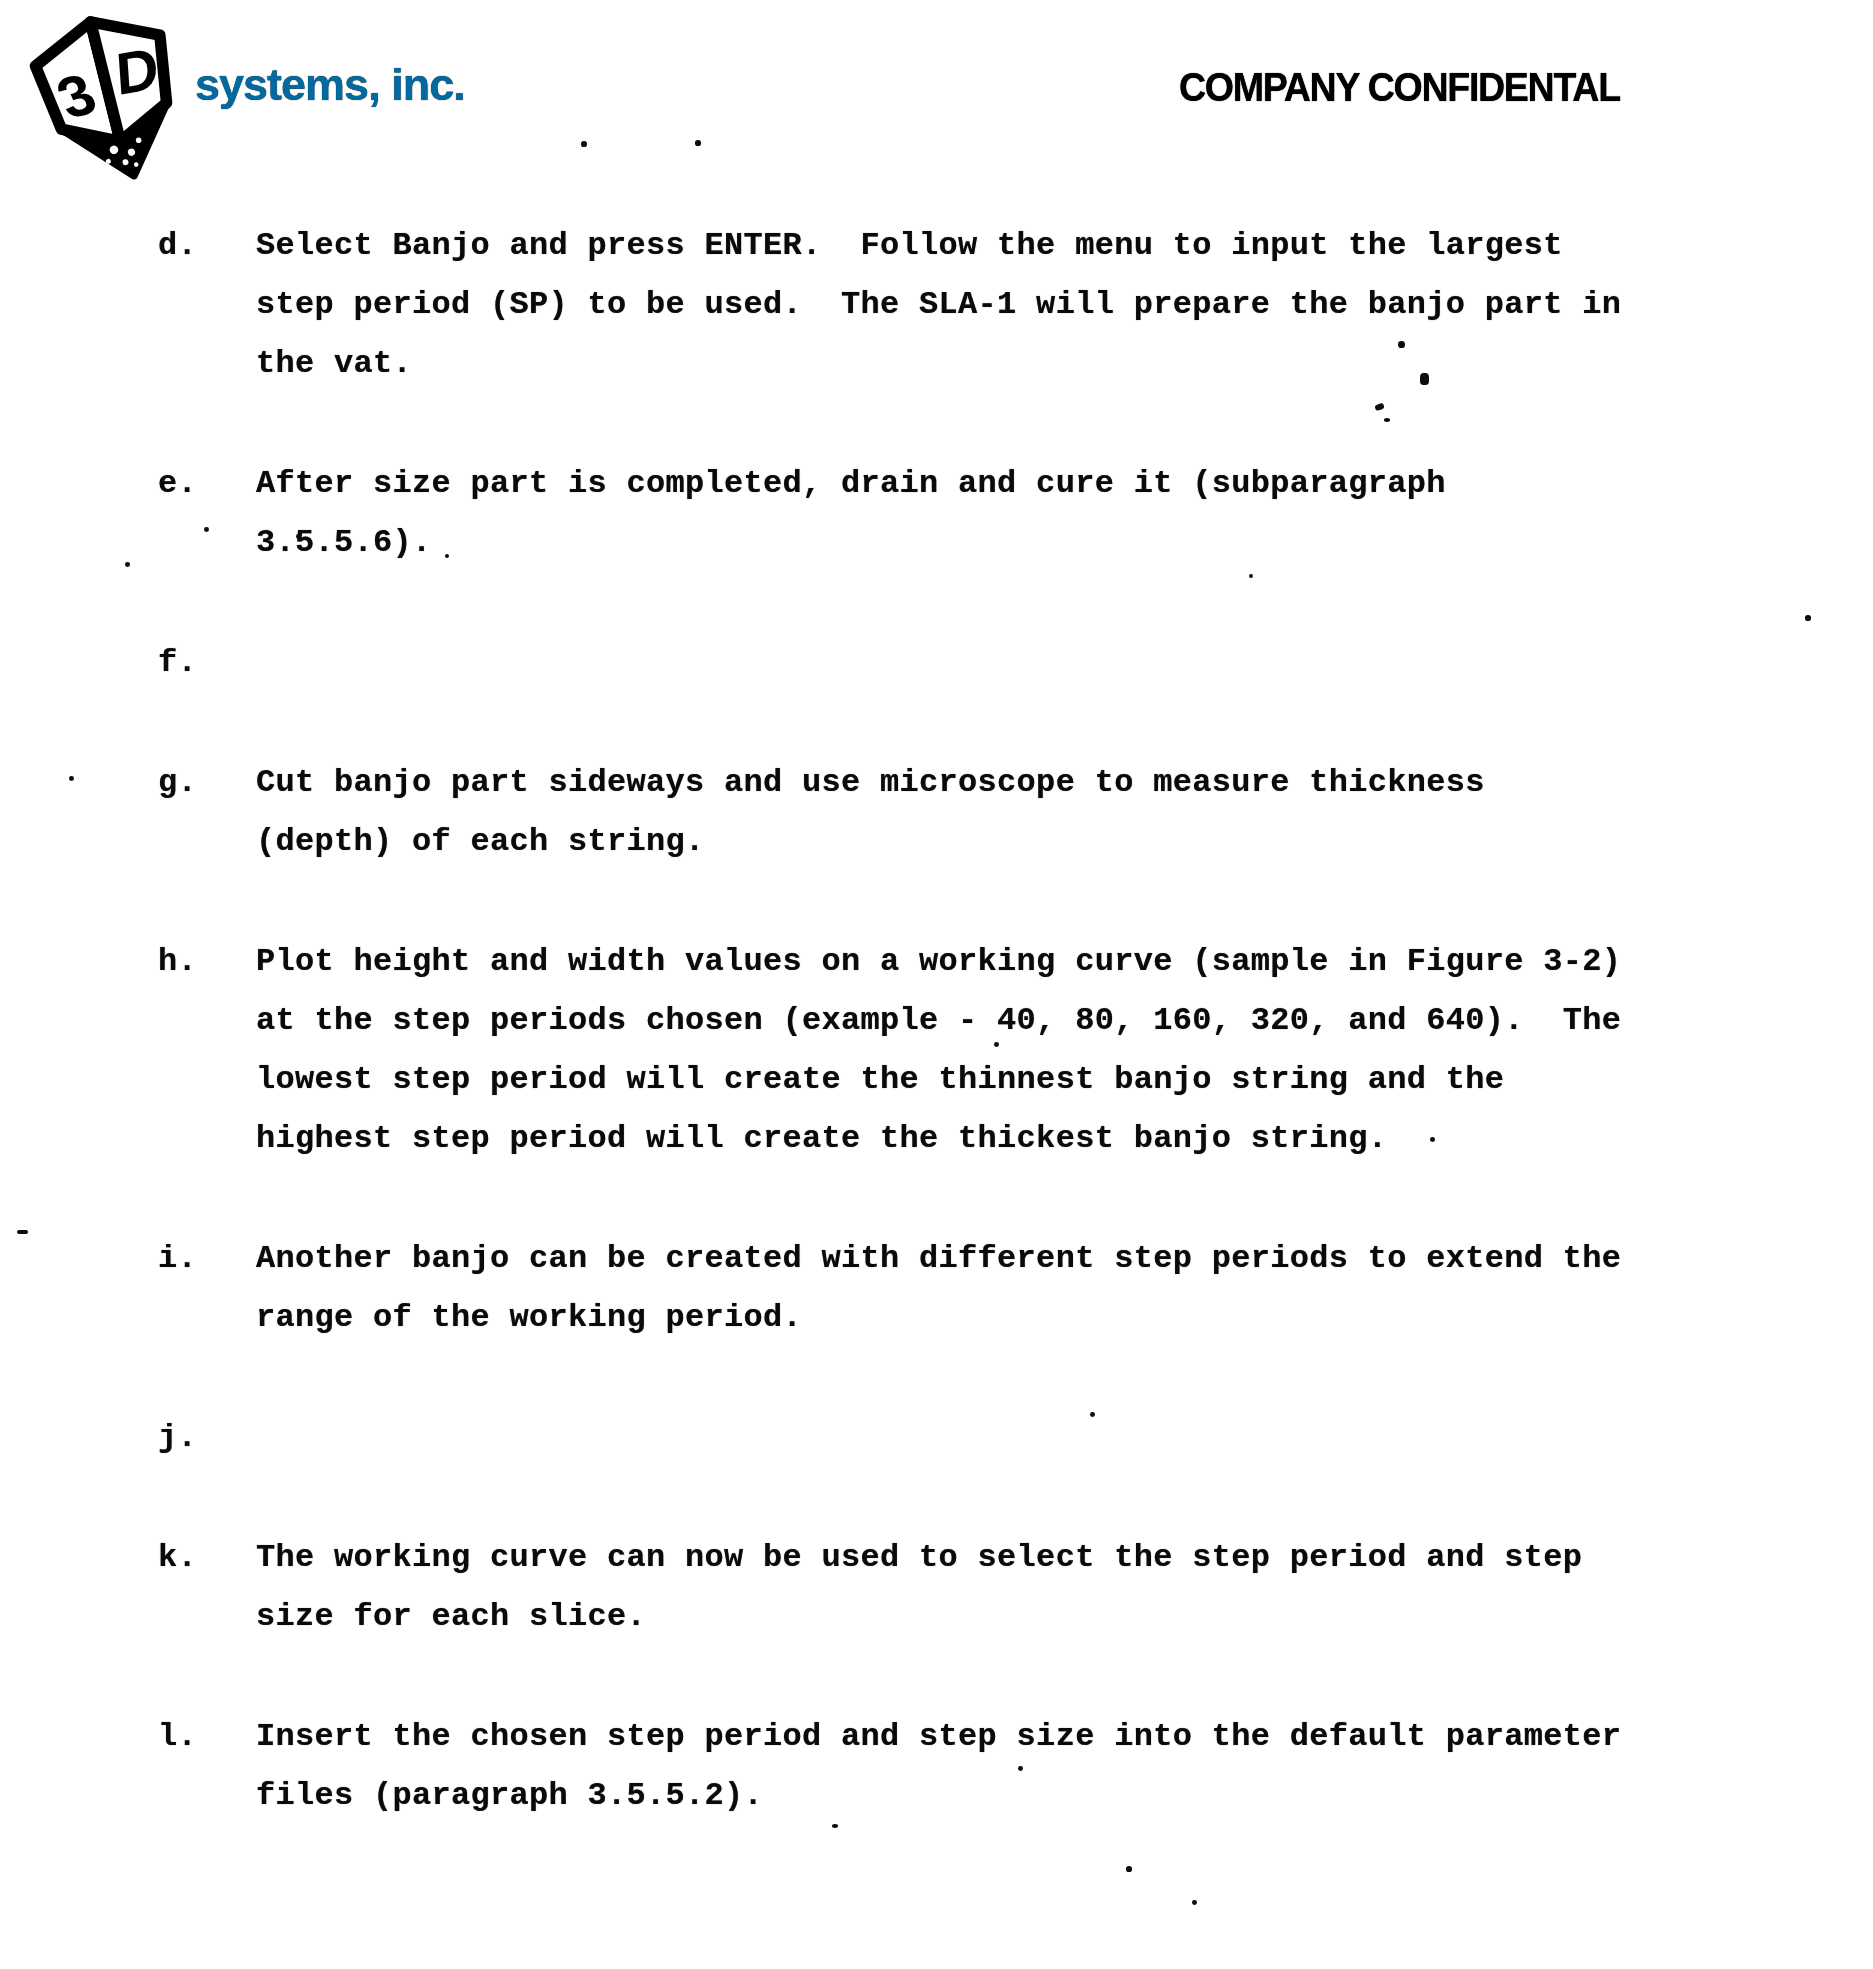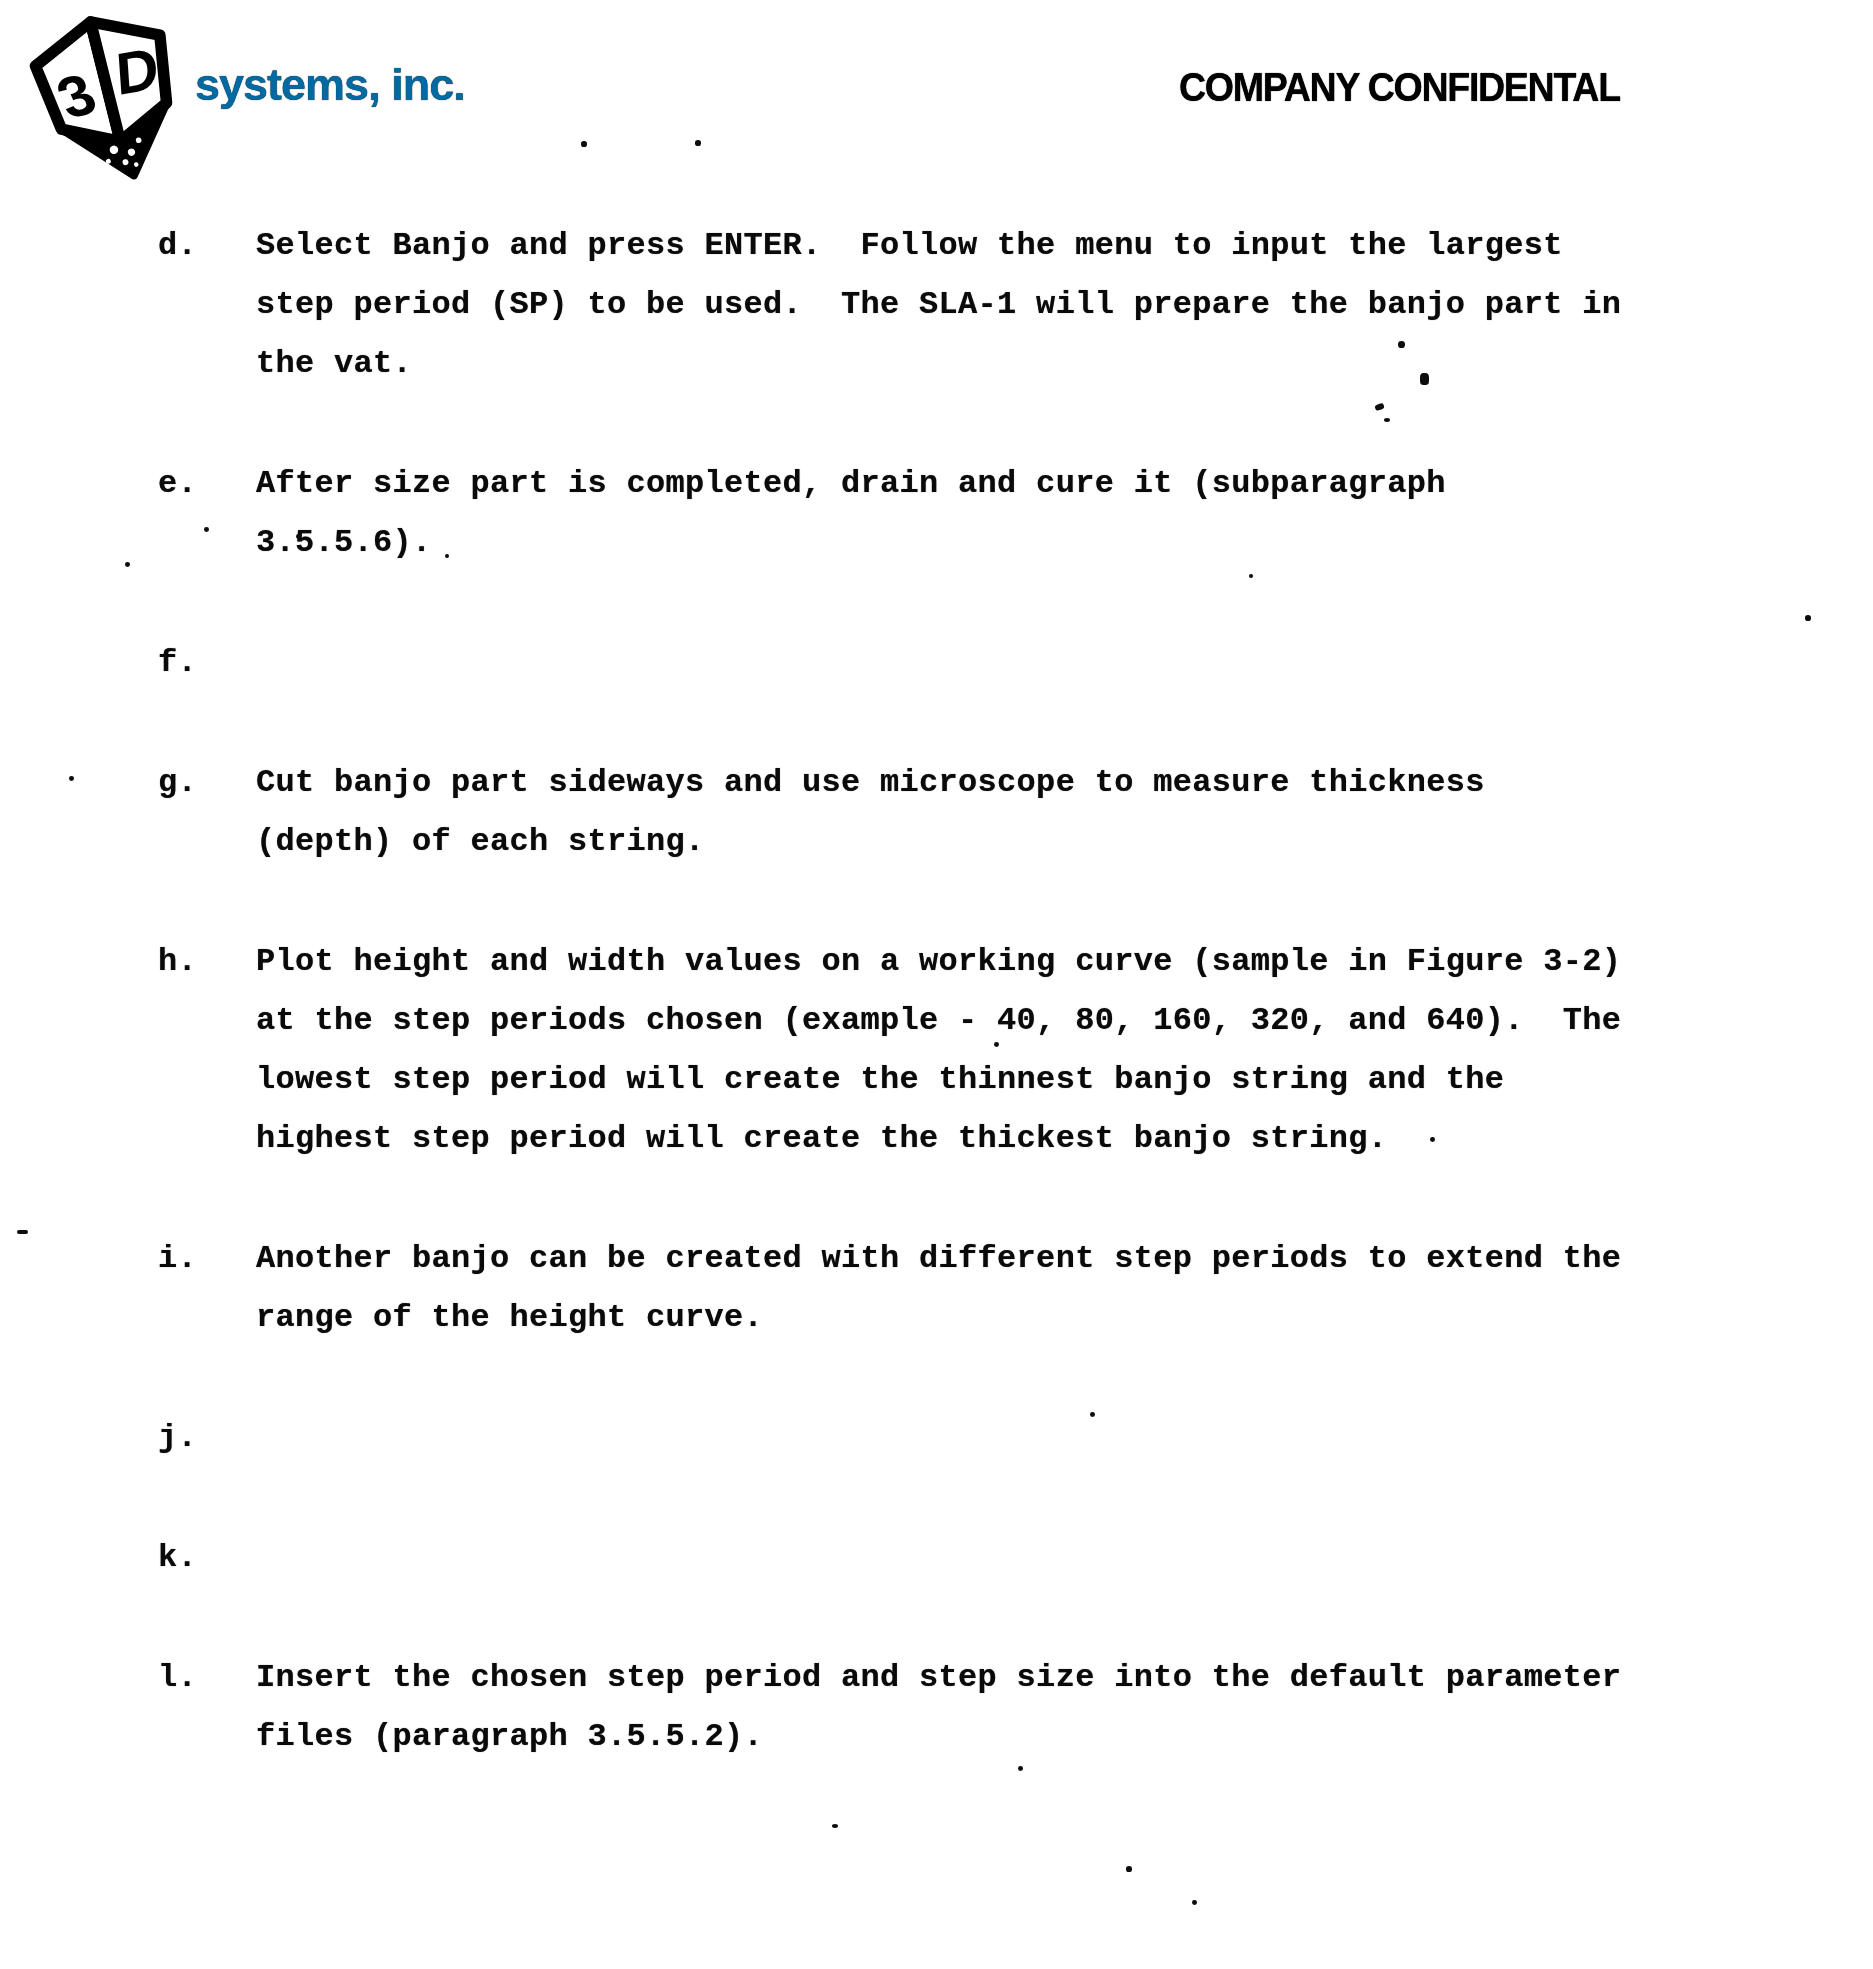--- a/index.html
+++ b/index.html
@@ -94,27 +94,29 @@
     <div class="step">
       <span class="lbl">h.</span>
       <span class="txt">Plot height and width values on a working curve (sample in Figure 3-2)
 at the step periods chosen (example - 40, 80, 160, 320, and 640).  The
 lowest step period will create the thinnest banjo string and the
 highest step period will create the thickest banjo string.</span>
     </div>
     <div class="step">
       <span class="lbl">i.</span>
       <span class="txt">Another banjo can be created with different step periods to extend the
-range of the height curve.</span>
+range of the working period.</span>
     </div>
     <div class="step">
       <span class="lbl">j.</span>
     </div>
     <div class="step">
       <span class="lbl">k.</span>
+      <span class="txt">The working curve can now be used to select the step period and step
+size for each slice.</span>
     </div>
     <div class="step">
       <span class="lbl">l.</span>
       <span class="txt">Insert the chosen step period and step size into the default parameter
 files (paragraph 3.5.5.2).</span>
     </div>
   </div>
 
   <div class="speck" style="left:581px;top:141px;width:5.7px;height:5.7px;"></div>
   <div class="speck" style="left:695px;top:140px;width:5.7px;height:5.7px;"></div>

